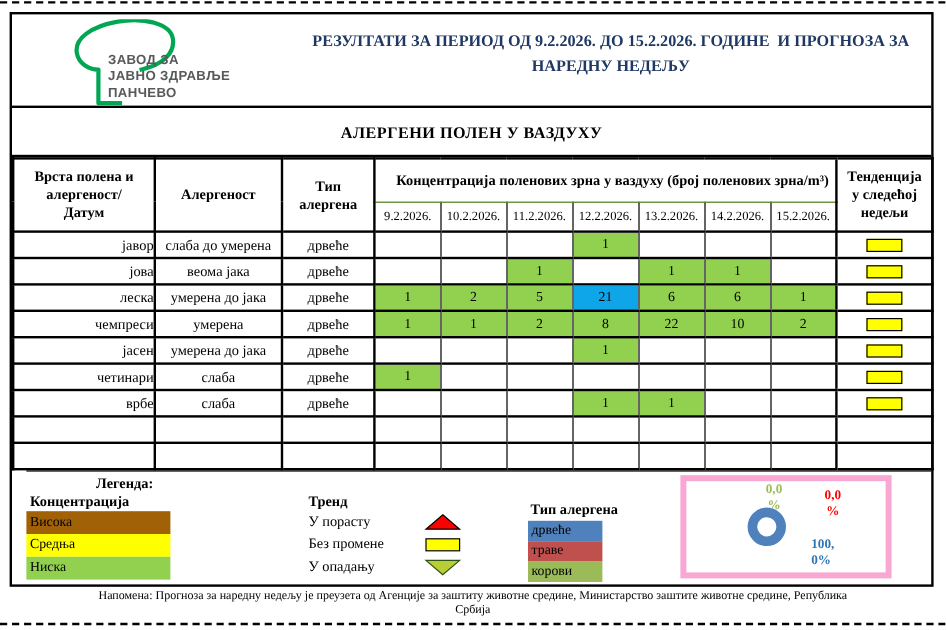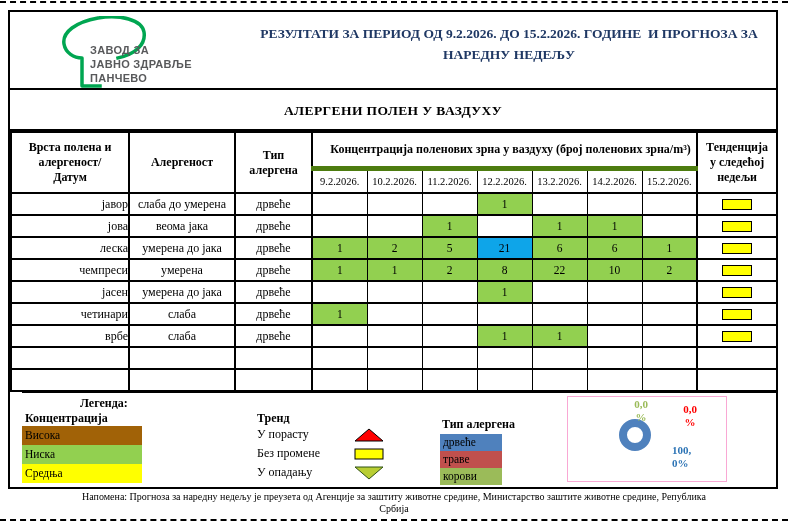--- a/index.html
+++ b/index.html
@@ -21,21 +21,21 @@
 
   
   .section { height:41px; border-bottom:2px solid #000; text-align:center; font-weight:bold; font-size:13.5px; letter-spacing:0.4px; line-height:41px; }
 
   
   table { border-collapse:collapse; table-layout:fixed; width:766px; }
   col.c1{width:118px} col.c2{width:106px} col.c3{width:77px} col.cd{width:55px} col.c5{width:80px}
   th, td { border:1px solid #000; overflow:hidden; }
   th { font-weight:bold; font-size:12px; white-space:pre-line; line-height:1.25; }
   .th-main { border-left-width:2px; border-right-width:2px; border-top-width:2px; border-bottom-width:2px; }
-  .th-conc { font-size:12px; border-top-width:2px; border-bottom:5px solid #4d7c0f;padding-left:12px; }
+  .th-conc { font-size:12px; border-top-width:2px; border-bottom:1px solid #4d7c0f;padding-left:12px; }
   .th-date { font-weight:normal; font-size:10.5px; border-bottom-width:2px; height:25px; }
   thead tr:first-child { height:36px; }
   tbody tr { height:22px; }
   td { font-size:12px; }
   .c-name { text-align:right; padding-left:3px; border-left-width:2px; border-right-width:2px; border-top-width:2px; border-bottom-width:2px; }
   .c-mid  { text-align:center; border-right-width:2px; border-top-width:2px; border-bottom-width:2px; }
   .c-val  { text-align:center; font-size:11.5px; border-top-width:2px; border-bottom-width:2px; }
   .c-tend { border-left-width:2px; border-right-width:2px; border-top-width:2px; border-bottom-width:2px; text-align:center; vertical-align:middle; }
   .tend-box { display:inline-block; width:30px; height:11px; border:1px solid #000; vertical-align:middle; }
 
@@ -46,21 +46,21 @@
   .conc-bands { position:absolute; left:0; top:33px; width:120px; }
   .conc-band { height:19px; line-height:19px; padding-left:3px; font-size:11.5px; }
   .trend-title { position:absolute; left:235px; top:18px; font-weight:bold; }
   .trend-rows { position:absolute; left:235px; top:32px; width:140px; }
   .trend-row { height:19px; line-height:19px; position:relative; }
   .trend-icon { position:absolute; left:95px; top:2px; width:34px; height:16px; }
   .type-title { position:absolute; left:420px; top:24px; font-weight:bold; }
   .type-bands { position:absolute; left:418px; top:41px; width:62px; }
   .type-band { height:17px; line-height:17px; padding-left:3px; font-size:11.5px; }
 
-  .chart-box { position:absolute; left:545px; top:3px; width:160px; height:86px; border:1px solid #f9a8d4; background:#fff; }
+  .chart-box { position:absolute; left:545px; top:3px; width:176px; height:86px; border:5px solid #f9a8d4; background:#fff; }
   .donut { position:absolute; left:51px; top:22px; width:32px; height:32px; border:8px solid #4F81BD; border-radius:50%; }
   .pie-label { position:absolute; font-weight:bold; font-size:11px; line-height:1.15; white-space:pre-line; text-align:center; }
   .pie-label-0 { left:48px; top:1px; width:50px; z-index:2; }
   .pie-label-1 { left:100px; top:6px; width:44px; }
   .pie-label-2 { left:96px; top:47px; width:50px; text-align:left; padding-left:8px; }
 
   
   .note { position:absolute; left:12px; right:12px; top:491px; text-align:center; font-size:10px; line-height:1.2; }
 </style>
 </head>
@@ -247,22 +247,22 @@
           </tr>
         </tbody>
     </table>
 
     <div class="legend">
       <div class="legend-title">Легенда:</div>
 
       <div class="conc-title">Концентрација</div>
       <div class="conc-bands">
           <div class="conc-band" style="background: #a16207;"><span>Висока</span></div>
+          <div class="conc-band" style="background: rgb(255, 255, 0);"><span>Средња</span></div>
           <div class="conc-band" style="background: rgb(146, 208, 80);"><span>Ниска</span></div>
-          <div class="conc-band" style="background: rgb(255, 255, 0);"><span>Средња</span></div>
         </div>
 
       <div class="trend-title">Тренд</div>
       <div class="trend-rows">
           <div class="trend-row"><span>У порасту</span><span class="trend-icon"><svg width="34" height="16">
                 <polygon points="17,2 31,14 3,14" fill="#FF0000" stroke="#000" stroke-width="1"></polygon>
               </svg></span></div>
           <div class="trend-row"><span>Без промене</span><span class="trend-icon"><svg width="34" height="16">
                 <rect x="3" y="3" width="28" height="10" fill="#FFFF00" stroke="#000" stroke-width="1"></rect>
               </svg></span></div>

